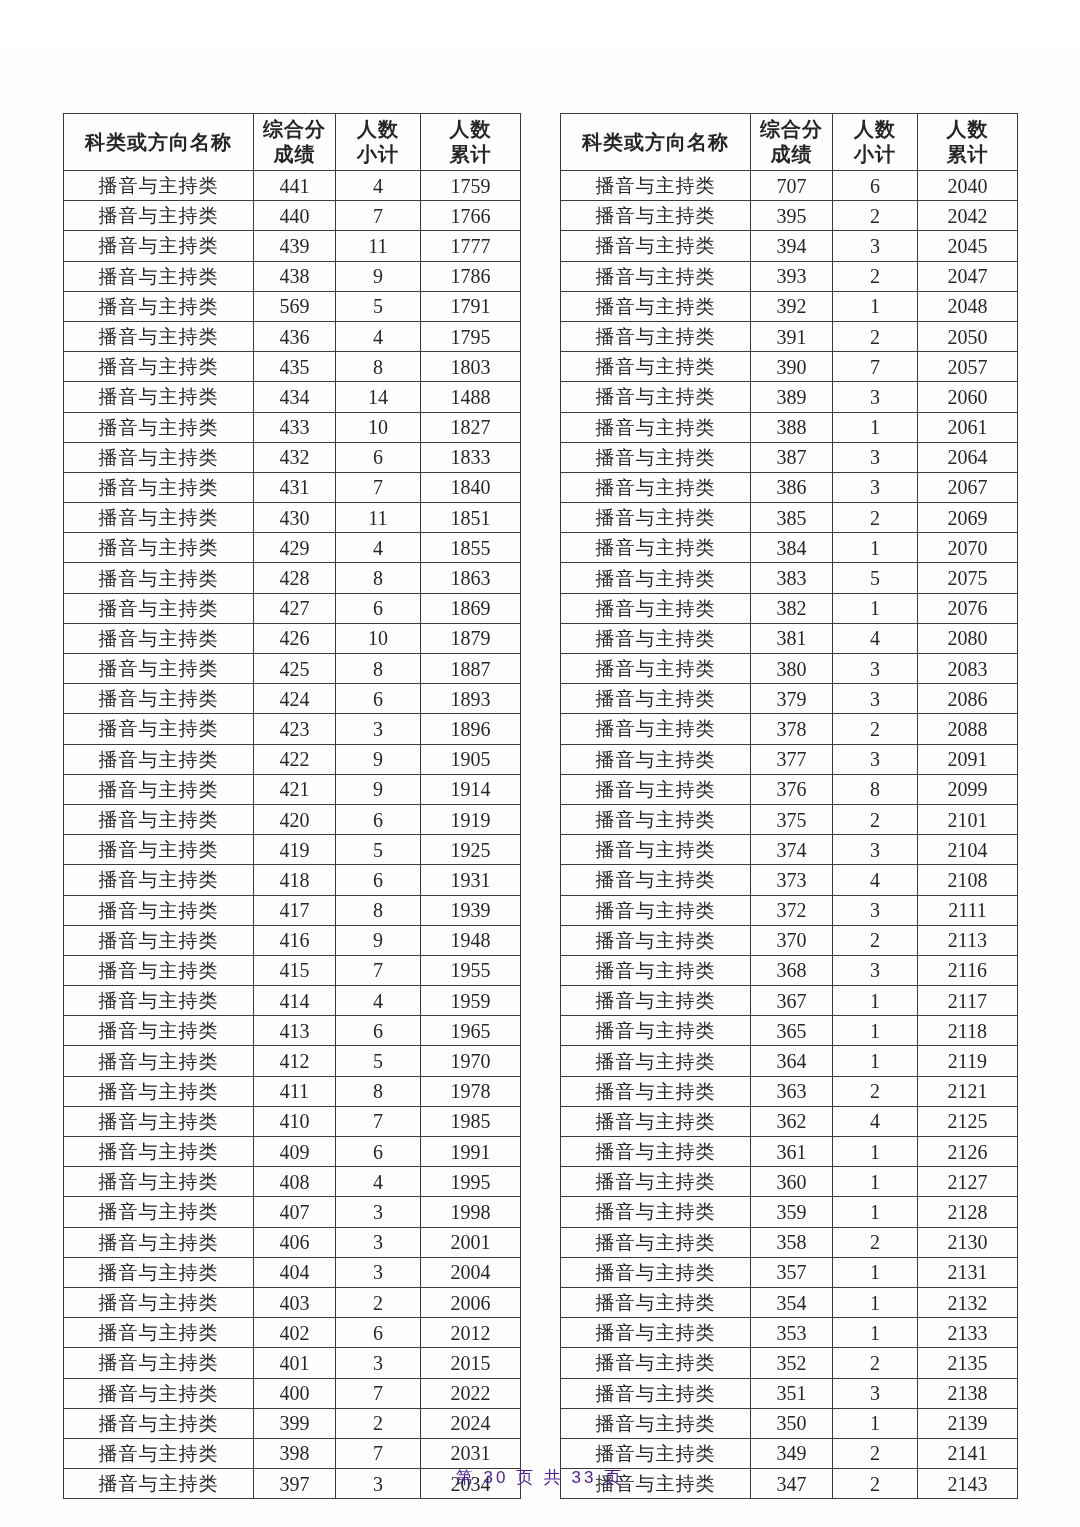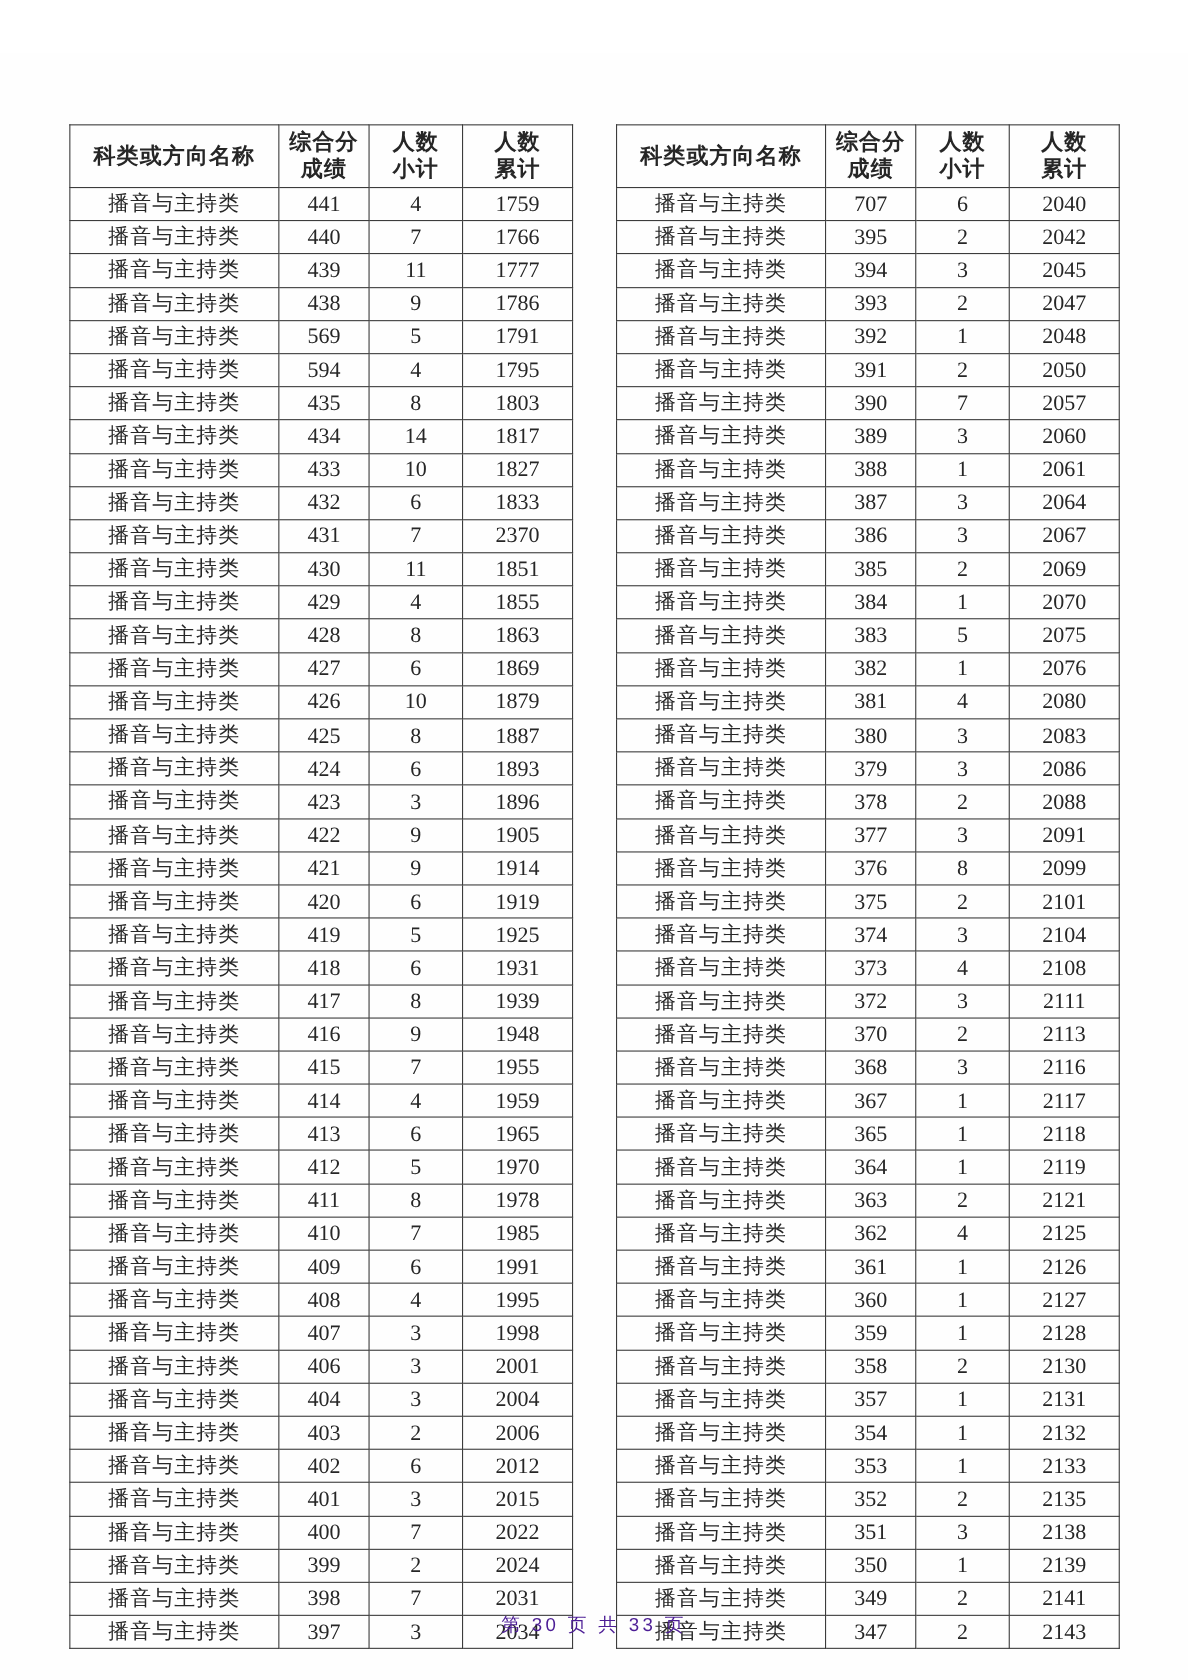--- a/index.html
+++ b/index.html
@@ -112,53 +112,53 @@
           <td>1786</td>
         </tr>
         <tr>
           <td class="cat">播音与主持类</td>
           <td>569</td>
           <td>5</td>
           <td>1791</td>
         </tr>
         <tr>
           <td class="cat">播音与主持类</td>
-          <td>594</td>
+          <td>436</td>
           <td>4</td>
           <td>1795</td>
         </tr>
         <tr>
           <td class="cat">播音与主持类</td>
           <td>435</td>
           <td>8</td>
           <td>1803</td>
         </tr>
         <tr>
           <td class="cat">播音与主持类</td>
           <td>434</td>
           <td>14</td>
-          <td>1817</td>
+          <td>1488</td>
         </tr>
         <tr>
           <td class="cat">播音与主持类</td>
           <td>433</td>
           <td>10</td>
           <td>1827</td>
         </tr>
         <tr>
           <td class="cat">播音与主持类</td>
           <td>432</td>
           <td>6</td>
           <td>1833</td>
         </tr>
         <tr>
           <td class="cat">播音与主持类</td>
           <td>431</td>
           <td>7</td>
-          <td>2370</td>
+          <td>1840</td>
         </tr>
         <tr>
           <td class="cat">播音与主持类</td>
           <td>430</td>
           <td>11</td>
           <td>1851</td>
         </tr>
         <tr>
           <td class="cat">播音与主持类</td>
           <td>429</td>

